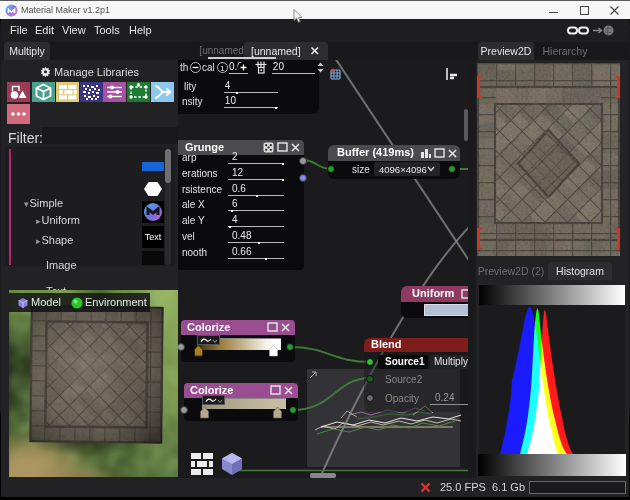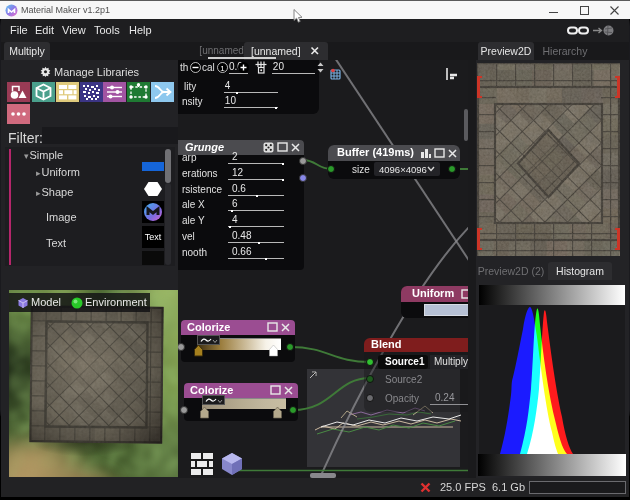--- a/index.html
+++ b/index.html
@@ -18,21 +18,21 @@
 #tabstrip { position:absolute; left:1px; top:42px; width:628px; height:18px; background:#19191b; }
 .tab { position:absolute; top:0; height:18px; font-size:10.5px; line-height:18px; text-align:center; color:#e6e6e6; background:#2d2d30; border-radius:3px 3px 0 0; }
 .tab.inactive { background:transparent; color:#6f6f72; }
 
 #leftpanel { position:absolute; left:1px; top:60px; width:177px; height:418px; background:#222225; }
 #managerow { position:absolute; left:0; top:2px; width:177px; height:20px; color:#dedede; font-size:11px; text-align:center; line-height:20px; }
 .libicon { position:absolute; width:23px; height:20px; }
 #filterlbl { position:absolute; left:7px; top:70px; font-size:14px; color:#d8d8d8; }
 #filterbox { position:absolute; left:41px; top:67px; width:136px; height:17px; background:#19191c; }
 #tree { position:absolute; left:4px; top:87px; width:170px; height:119px; background:#1d1d20; }
-.trow { position:absolute; font-size:11px; color:#d8d8d8; }
+.trow { position:absolute; font-size:11px; color:#d8d8d8;margin-top:48px; }
 .tarrow { color:#9a9a9a; font-size:9px; }
 
 #p3dtabs { position:absolute; left:0px; top:208px; width:177px; height:22px; }
 #p3dview { position:absolute; left:8px; top:230px; width:170px; height:187px; overflow:hidden; background:#3c4530; }
 
 #editor { position:absolute; left:178px; top:60px; width:290px; height:418px; background:#1b1b1d; overflow:hidden; }
 .node { position:absolute; background:#0b0b0d; border-radius:4px; }
 .ntitle { position:absolute; left:0; top:0; width:100%; height:15px; border-radius:4px 4px 0 0; font-size:11px; font-weight:bold; color:#fff; }
 .nlabel { position:absolute; font-size:10px; color:#e0e0e0; white-space:nowrap; }
 .nfield { position:absolute; height:13px; background:transparent; border-bottom:1px solid #b9b9b9; font-size:10px; color:#e8e8e8; }
@@ -458,21 +458,21 @@
         <rect x="1" y="2" width="9" height="9" rx="1" fill="none" stroke="#7ab0e0" stroke-width="1.2"></rect>
         <path d="M1 5 H10 M1 8 H10 M4 2 V11 M7 2 V11" stroke="#7ab0e0" stroke-width="1"></path>
         <circle cx="3" cy="2.5" r="1.8" fill="#e04040"></circle>
       </svg>
     <svg class="abs" style="left:267px;top:7px" width="14" height="14" viewBox="0 0 14 14">
         <path d="M2 1 V13" stroke="#e8e8e8" stroke-width="1.6"></path>
         <path d="M5 8 H12 M5 11 H9" stroke="#e8e8e8" stroke-width="2.4"></path>
       </svg>
 
     <div class="node" style="left:-4px;top:80px;width:130px;height:130px;">
-      <div class="ntitle" style="background:#4b4b4f;font-style:italic;">
+      <div class="ntitle" style="background:#4b4b4f;">
           <span style="position:absolute;left:11px;top:1px">Grunge</span>
         <svg class="abs" style="left:89px;top:2px" width="11" height="11" viewBox="0 0 11 11">
             <rect x="0.5" y="0.5" width="10" height="10" rx="2" fill="#ddd"></rect>
             <circle cx="3.2" cy="3.2" r="1.1" fill="#222"></circle>
             <circle cx="7.8" cy="3.2" r="1.1" fill="#222"></circle>
             <circle cx="5.5" cy="5.5" r="1.1" fill="#222"></circle>
             <circle cx="3.2" cy="7.8" r="1.1" fill="#222"></circle>
             <circle cx="7.8" cy="7.8" r="1.1" fill="#222"></circle>
           </svg>
         <svg class="abs" style="left:103px;top:2px" width="11" height="11">

